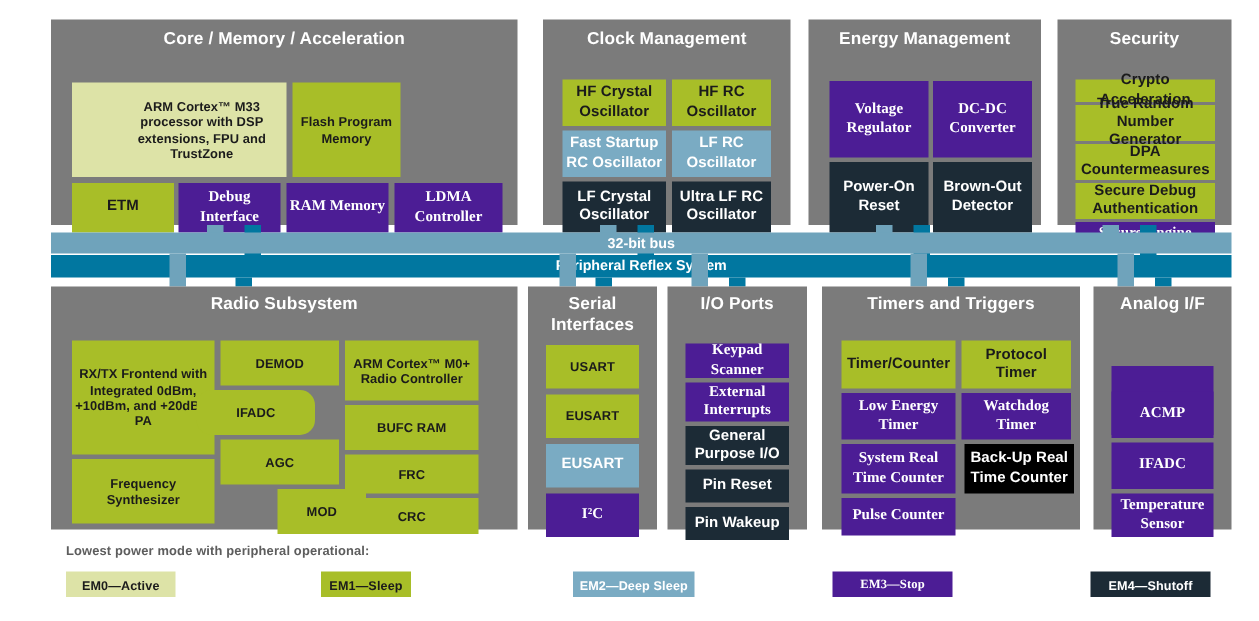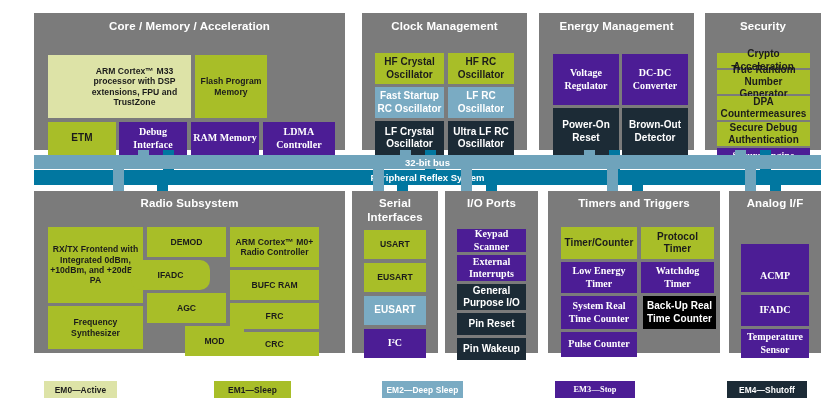--- a/index.html
+++ b/index.html
@@ -221,20 +221,21 @@
   <div class="panel" style="left:729px; top:191px; width:92px; height:162px; padding:5px 6px 7px 6px;">
     <div class="panel-title" style="height:17px; line-height:15px;">Analog I/F</div>
     <div class="panel-body">
       <div class="blk em3" style="left:6px; top:31px; width:68px; height:46px;">IADC</div>
       <div class="blk em3" style="left:6px; top:48px; width:68px; height:31px;">ACMP</div>
       <div class="blk em3" style="left:6px; top:82px; width:68px; height:31px;">IFADC</div>
       <div class="blk em3" style="left:6px; top:116px; width:68px; height:29px;">Temperature Sensor</div>
     </div>
   </div>
 
+  <div class="legend-note">Lowest power mode with peripheral operational:</div>
 
   <div class="legend-item em0" style="left:44px; top:381px; width:73px;">EM0—Active</div>
-  <div class="legend-item em1" style="left:214px; top:381px; width:77px;">EM1—Sleep</div>
+  <div class="legend-item em1" style="left:214px; top:381px; width:60px;">EM1—Sleep</div>
   <div class="legend-item em2" style="left:382px; top:381px; width:81px;">EM2—Deep Sleep</div>
   <div class="legend-item em3" style="left:555px; top:381px; width:80px;">EM3—Stop</div>
   <div class="legend-item em4" style="left:727px; top:381px; width:80px;">EM4—Shutoff</div>
 
 </div>
 
 </body></html>

